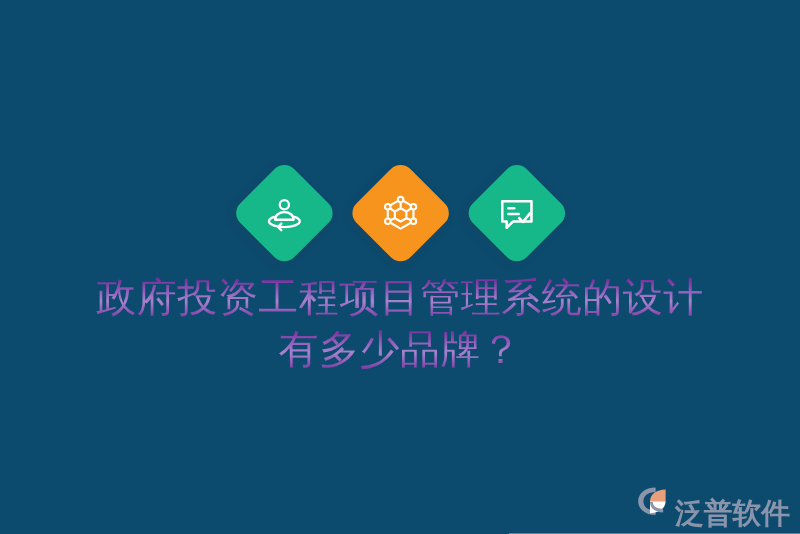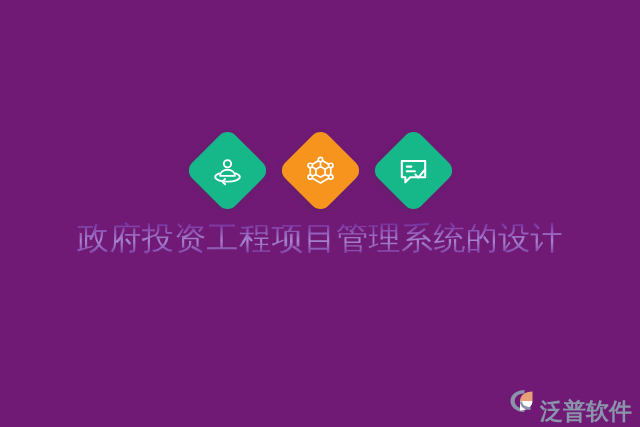--- a/index.html
+++ b/index.html
@@ -11,21 +11,21 @@
     height: 427px;
     background: #ffffff;
     font-family: "Liberation Sans", "DejaVu Sans", sans-serif;
     overflow: hidden;
     position: relative;
   }
 
   .stage {
     position: absolute;
     inset: 0;
-    background: #701a75;
+    background: #0c4a6e;
   }
 
   
   .icon-row {
     position: absolute;
     top: 127px;
     left: 0;
     width: 640px;
     height: 86px;
     display: flex;
@@ -112,21 +112,21 @@
     flex: 0 0 auto;
   }
 
   .wm-mark svg {
     display: block;
     width: 28px;
     height: 26px;
   }
 
   .wm-name {
-    font-family: Liberation Serif, serif;
+    font-family: Liberation Mono, monospace;
     font-size: 23px;
     font-weight: 700;
     color: #8a94ab;
     letter-spacing: 0px;
     line-height: 26px;
     margin-top: 21px;
   }
 
   .wm-url {
     font-family: "DejaVu Sans", "Liberation Sans", sans-serif;
@@ -183,20 +183,21 @@
           <path d="M14.5 17.5 H21" stroke="#ffffff" stroke-width="2.9" stroke-linecap="round"></path>
           <path d="M14.5 24 H26" stroke="#ffffff" stroke-width="2.9" stroke-linecap="round"></path>
           <path d="M26.5 28.5 L30.8 33 L39 23" stroke="#ffffff" stroke-width="2.9" stroke-linecap="round" stroke-linejoin="round"></path>
         </svg>
       </span>
     </div>
   </div>
 
   <div class="headline">
     <div class="line">政府投资工程项目管理系统的设计</div>
+    <div class="line">有多少品牌？</div>
   </div>
 
   <div class="watermark">
     <div class="wm-top">
       <span class="wm-mark">
         <svg viewBox="0 0 56 52" fill="none" xmlns="http://www.w3.org/2000/svg">
           <path d="M33 4 C16 4 5 14 5 26 C5 38 16 48 33 48 L33 41 C21 41 13.5 35 13.5 26 C13.5 17 21 11 33 11 Z" fill="#8a94ab"></path>
           <path d="M49 7 C34 7 24 15 24 26 L49 26 Z" fill="#e8a07a"></path>
           <path d="M24 26 L49 26 C49 37 38.5 45 24 45 Z" fill="#ffffff"></path>
           <path d="M24 27 C24 37 33 44 45 44 L45 38 C34.5 38 28.5 33.5 28.5 27 Z" fill="#8a94ab"></path>

